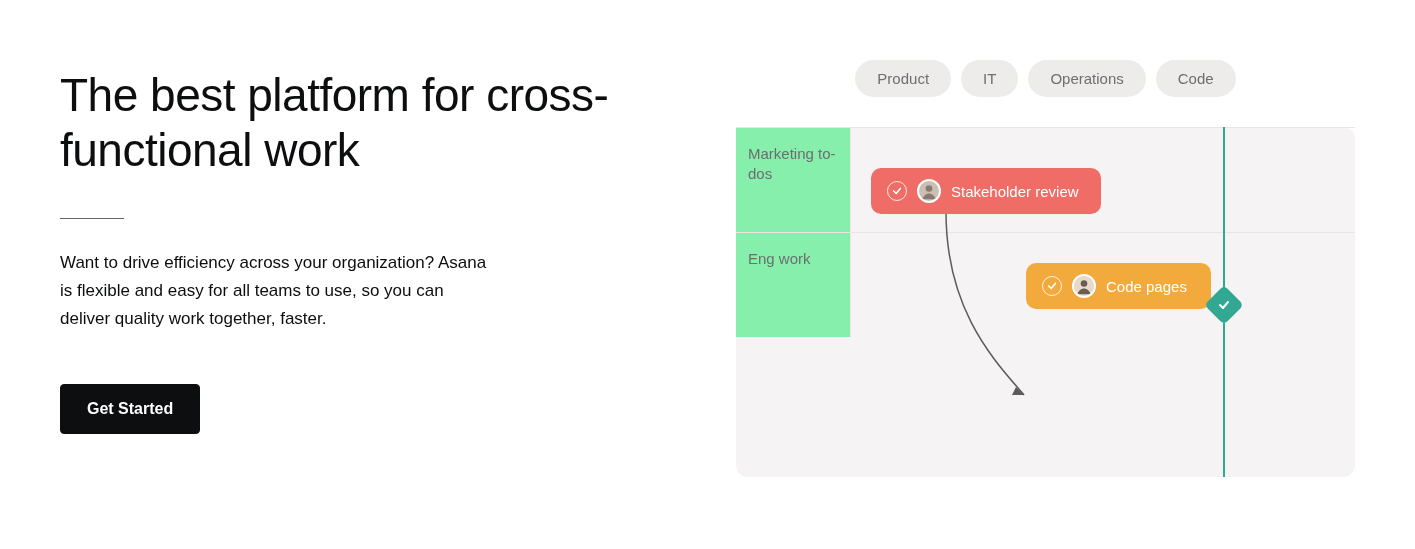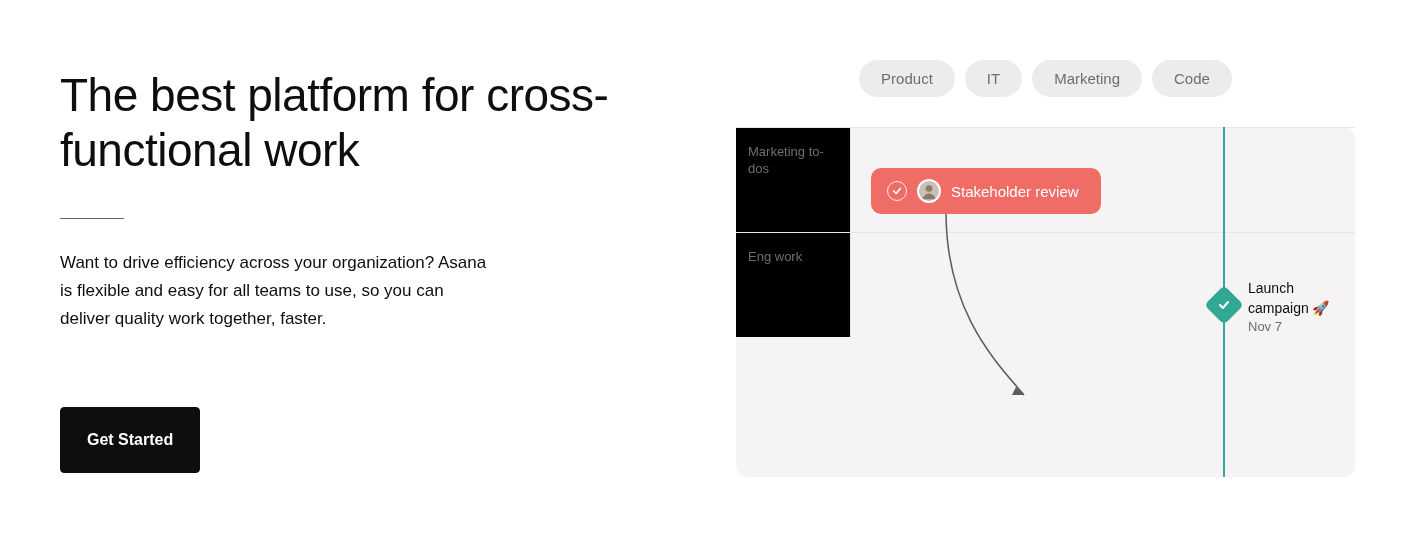--- a/index.html
+++ b/index.html
@@ -39,25 +39,25 @@
     width: 64px;
     height: 1px;
     background: #666;
     margin-bottom: 30px;
   }
   .body-copy {
     font-size: 17px;
     line-height: 1.65;
     color: #0d0e10;
     max-width: 430px;
-    margin-bottom: 73px;
+    margin-bottom: 50px;
   }
   .cta-row { display: flex; gap: 18px; }
   .btn {
-    padding: 23px 26px;
+    padding: 15px 26px;
     font-size: 16px;
     font-weight: 500;
     border-radius: 4px;
     cursor: pointer;
     border: 1px solid #0d0e10;
     background: #fff;
     color: #0d0e10;
   }
   .btn-primary {
     background: #0d0e10;
@@ -100,24 +100,24 @@
     position: relative;
     height: 105px;
     border-top: 1px solid #e8e6e5;
   }
   .lane:first-child { border-top: none; padding-top: 10px; height: 115px;}
   .lane:last-child { height: 130px; }
   .lane-label-col {
     position: absolute;
     left: 0; top: 0; bottom: 0;
     width: 115px;
-    background: #000000;
+    background: #86efac;
     border-right: 1px solid #e8e6e5;
     padding: 16px 12px;
-    font-size: 13px;
+    font-size: 15px;
     color: #6d6e6f;
     line-height: 1.3;
     border-top-left-radius: 12px;
   }
   .lane:nth-child(2) .lane-label-col, .lane:nth-child(3) .lane-label-col { border-top-left-radius: 0; }
   .lane:last-child .lane-label-col { border-bottom-left-radius: 12px; }
 
   .task {
     position: absolute;
     display: flex;
@@ -203,21 +203,21 @@
     <p class="body-copy">Want to drive efficiency across your organization? Asana is flexible and easy for all teams to use, so you can deliver quality work together, faster.</p>
     <div class="cta-row">
       <button class="btn btn-primary">Get Started</button>
     </div>
   </div>
 
   <div class="right">
     <div class="tabs">
       <button class="tab">Product</button>
       <button class="tab">IT</button>
-      <button class="tab">Marketing</button>
+      <button class="tab">Operations</button>
       <button class="tab">Code</button>
     </div>
 
     <div class="timeline">
       <div class="milestone-line"></div>
 
       <div class="lane">
         <div class="lane-label-col">Marketing to-dos</div>
         <div class="task task-red" style="left:135px; width:230px; top:40px;">
           <span class="check-circle">
@@ -232,32 +232,43 @@
                 <path d="M4 22c1-5 6-7 8-7s7 2 8 7" fill="#8b7a6b"></path>
               </svg>
           </span>
           <span>Stakeholder review</span>
         </div>
       </div>
 
 
       <div class="lane">
         <div class="lane-label-col">Eng work</div>
+        <div class="task task-yellow" style="left:290px; width:185px; top:30px;">
+          <span class="check-circle">
+            <svg viewBox="0 0 12 12" fill="none" stroke-width="2" stroke-linecap="round" stroke-linejoin="round">
+                <polyline points="2,6 5,9 10,3"></polyline>
+              </svg>
+          </span>
+          <span class="avatar">
+            <svg viewBox="0 0 24 24">
+                <circle cx="12" cy="12" r="12" fill="#e8d9cc"></circle>
+                <circle cx="12" cy="9" r="4" fill="#6b5d52"></circle>
+                <path d="M4 22c1-5 6-7 8-7s7 2 8 7" fill="#6b5d52"></path>
+              </svg>
+          </span>
+          <span>Code pages</span>
+        </div>
       </div>
 
       <svg class="dep-arrow" style="left:200px; top:85px;" width="110" height="195">
         <path d="M10 0 C 10 100, 60 150, 88 183" stroke="#5b5b5b" stroke-width="1.5" fill="none"></path>
         <polygon points="88,183 80,175 76,183" fill="#5b5b5b"></polygon>
       </svg>
 
       <div class="milestone-diamond">
         <svg viewBox="0 0 14 14" fill="none" stroke-width="2" stroke-linecap="round" stroke-linejoin="round">
             <polyline points="3,7 6,10 11,4"></polyline>
           </svg>
       </div>
-      <div class="milestone-text">
-        <div>Launch campaign 🚀</div>
-        <div class="date">Nov 7</div>
-      </div>
 
     </div>
   </div>
 </div>
 
 </body></html>

